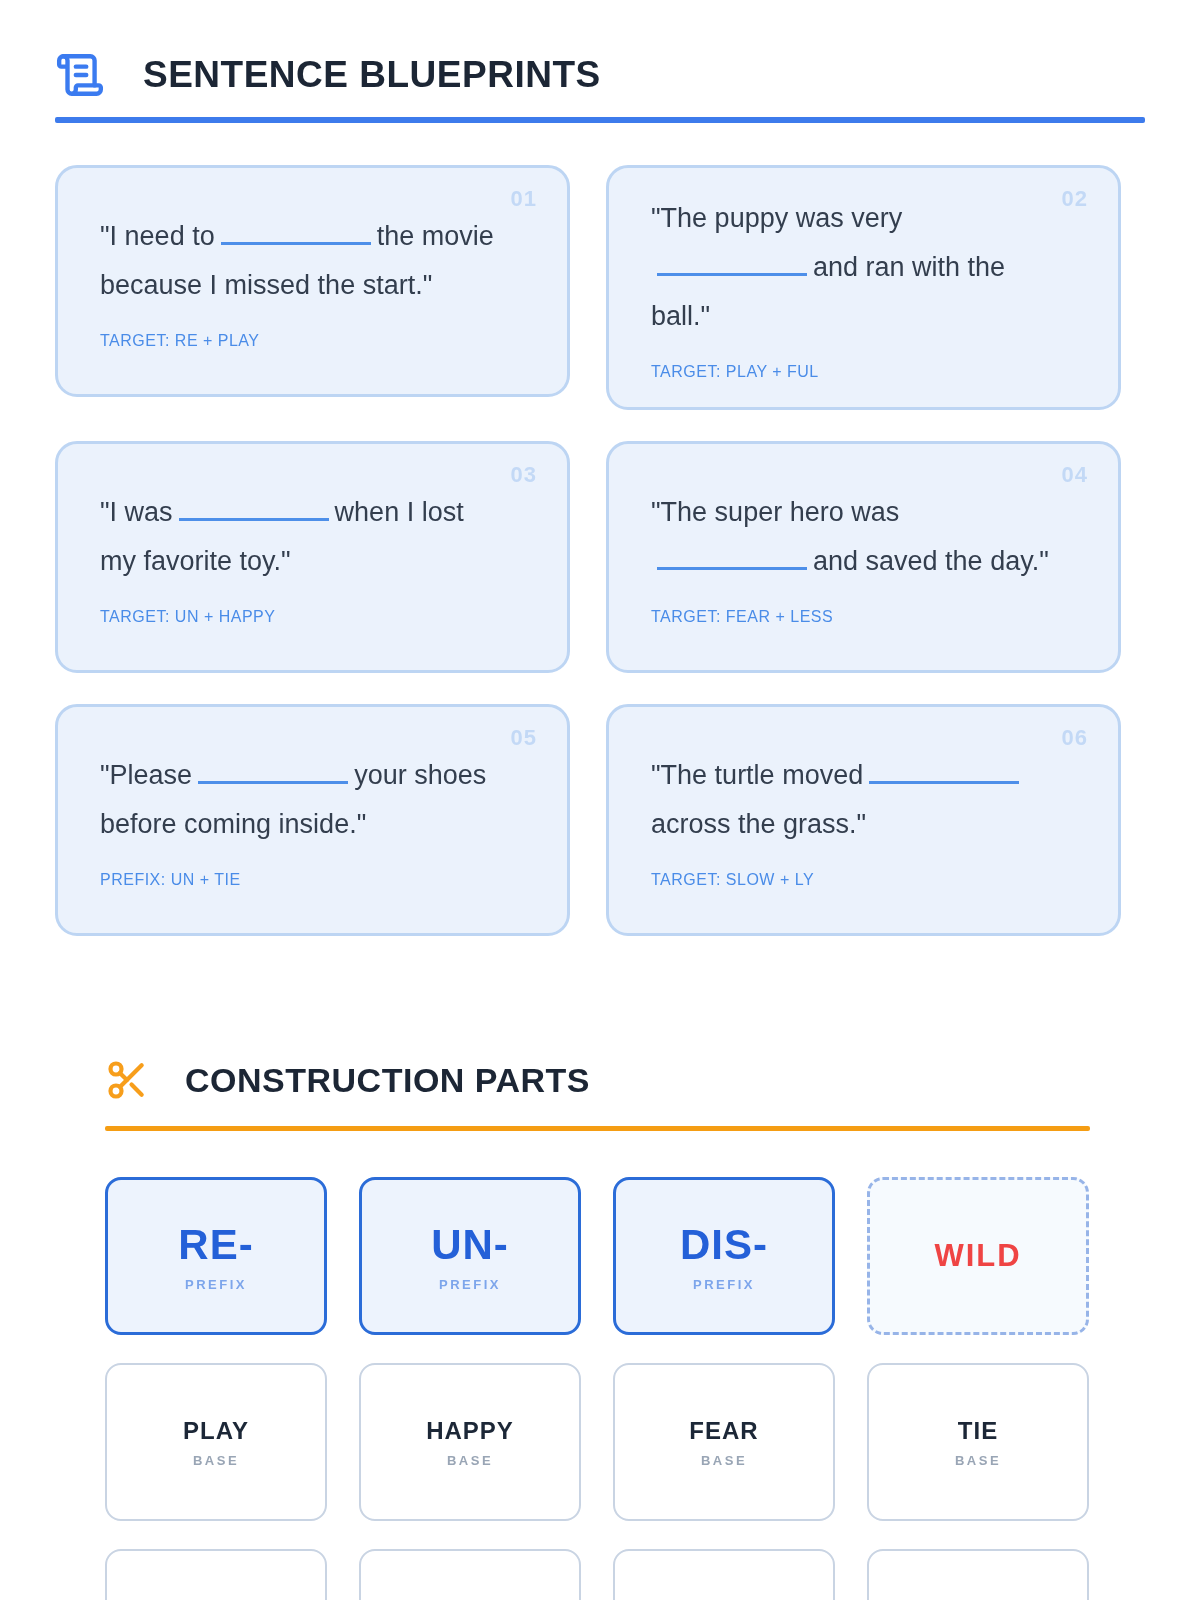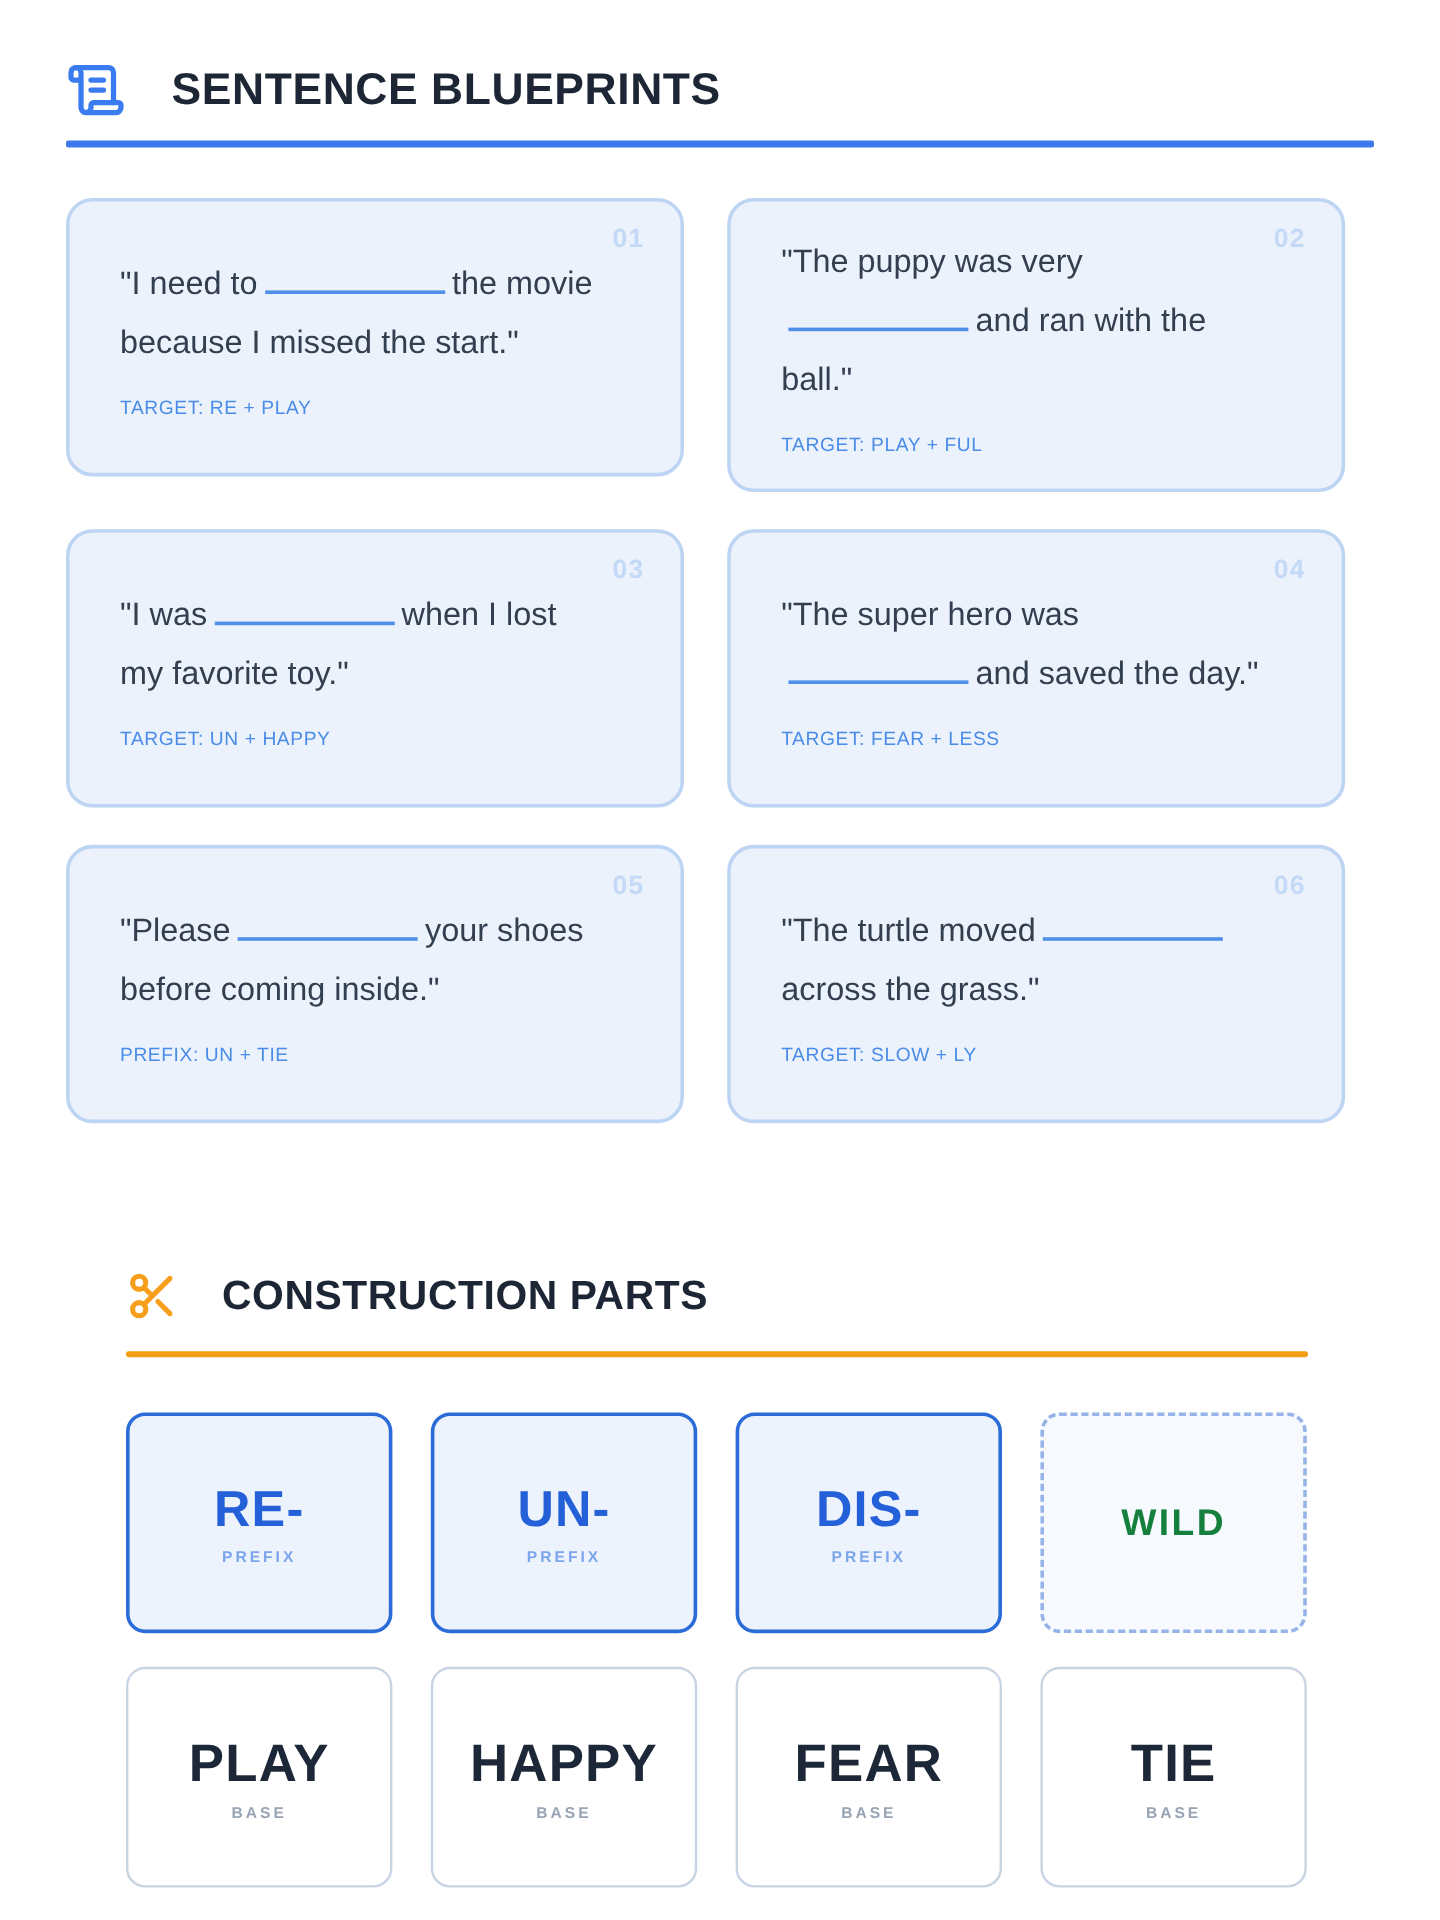--- a/index.html
+++ b/index.html
@@ -23,29 +23,29 @@
   .blank { display: inline-block; width: 150px; height: 8px; margin: 0 6px; border-bottom: 3.5px solid #4D8FE9; }
   .keep-together { white-space: nowrap; }
   .bp-target { margin-top: 22px; font-size: 16px; font-weight: 400; color: #4A8CE8; letter-spacing: 0.5px; }
 
   
   .construction { margin-top: 122px; margin-left: 50px; width: 985px; }
   .construction .sec-header { gap: 36px; }
   .construction .sec-title { font-size: 34px; }
   .construction .accent-bar { margin-top: 24px; }
   .parts-grid { margin-top: 46px; display: grid; grid-template-columns: repeat(4, 222px); column-gap: 32px; row-gap: 28px; }
-  .part { height: 184px; border-radius: 16px; display: flex; flex-direction: column; align-items: center; justify-content: center; }
+  .part { height: 158px; border-radius: 16px; display: flex; flex-direction: column; align-items: center; justify-content: center; }
   .part.prefix { background: #EDF3FD; border: 3px solid #2B6CD8; }
   .part.prefix .part-label { font-size: 42px; font-weight: 800; color: #2460D8; letter-spacing: 1px; }
   .part.prefix .part-type { margin-top: 8px; font-size: 13px; font-weight: 700; color: #7DA5EB; letter-spacing: 2.5px; }
   .part.base { background: #ffffff; border: 2px solid #C9D4E3; }
-  .part.base .part-label { font-size: 44px; font-weight: 900; color: #1C2737; letter-spacing: 1px; }
+  .part.base .part-label { font-size: 24px; font-weight: 900; color: #1C2737; letter-spacing: 1px; }
   .part.base .part-type { margin-top: 8px; font-size: 13px; font-weight: 700; color: #99A5B5; letter-spacing: 2.5px; }
   .part.wild { background: #F6FAFE; border: 3px dashed #97B4E8; }
-  .part.wild .part-label { font-size: 31px; font-weight: 800; color: #15803d; letter-spacing: 2px; }
+  .part.wild .part-label { font-size: 31px; font-weight: 800; color: #ef4444; letter-spacing: 2px; }
   .part.partial { background: #ffffff; border: 2px solid #C9D4E3; }
 
   .icon-box { flex: 0 0 auto; display: flex; align-items: center; justify-content: center; }
 </style>
 </head>
 <body>
 
 <div class="page">
 
   <div>

